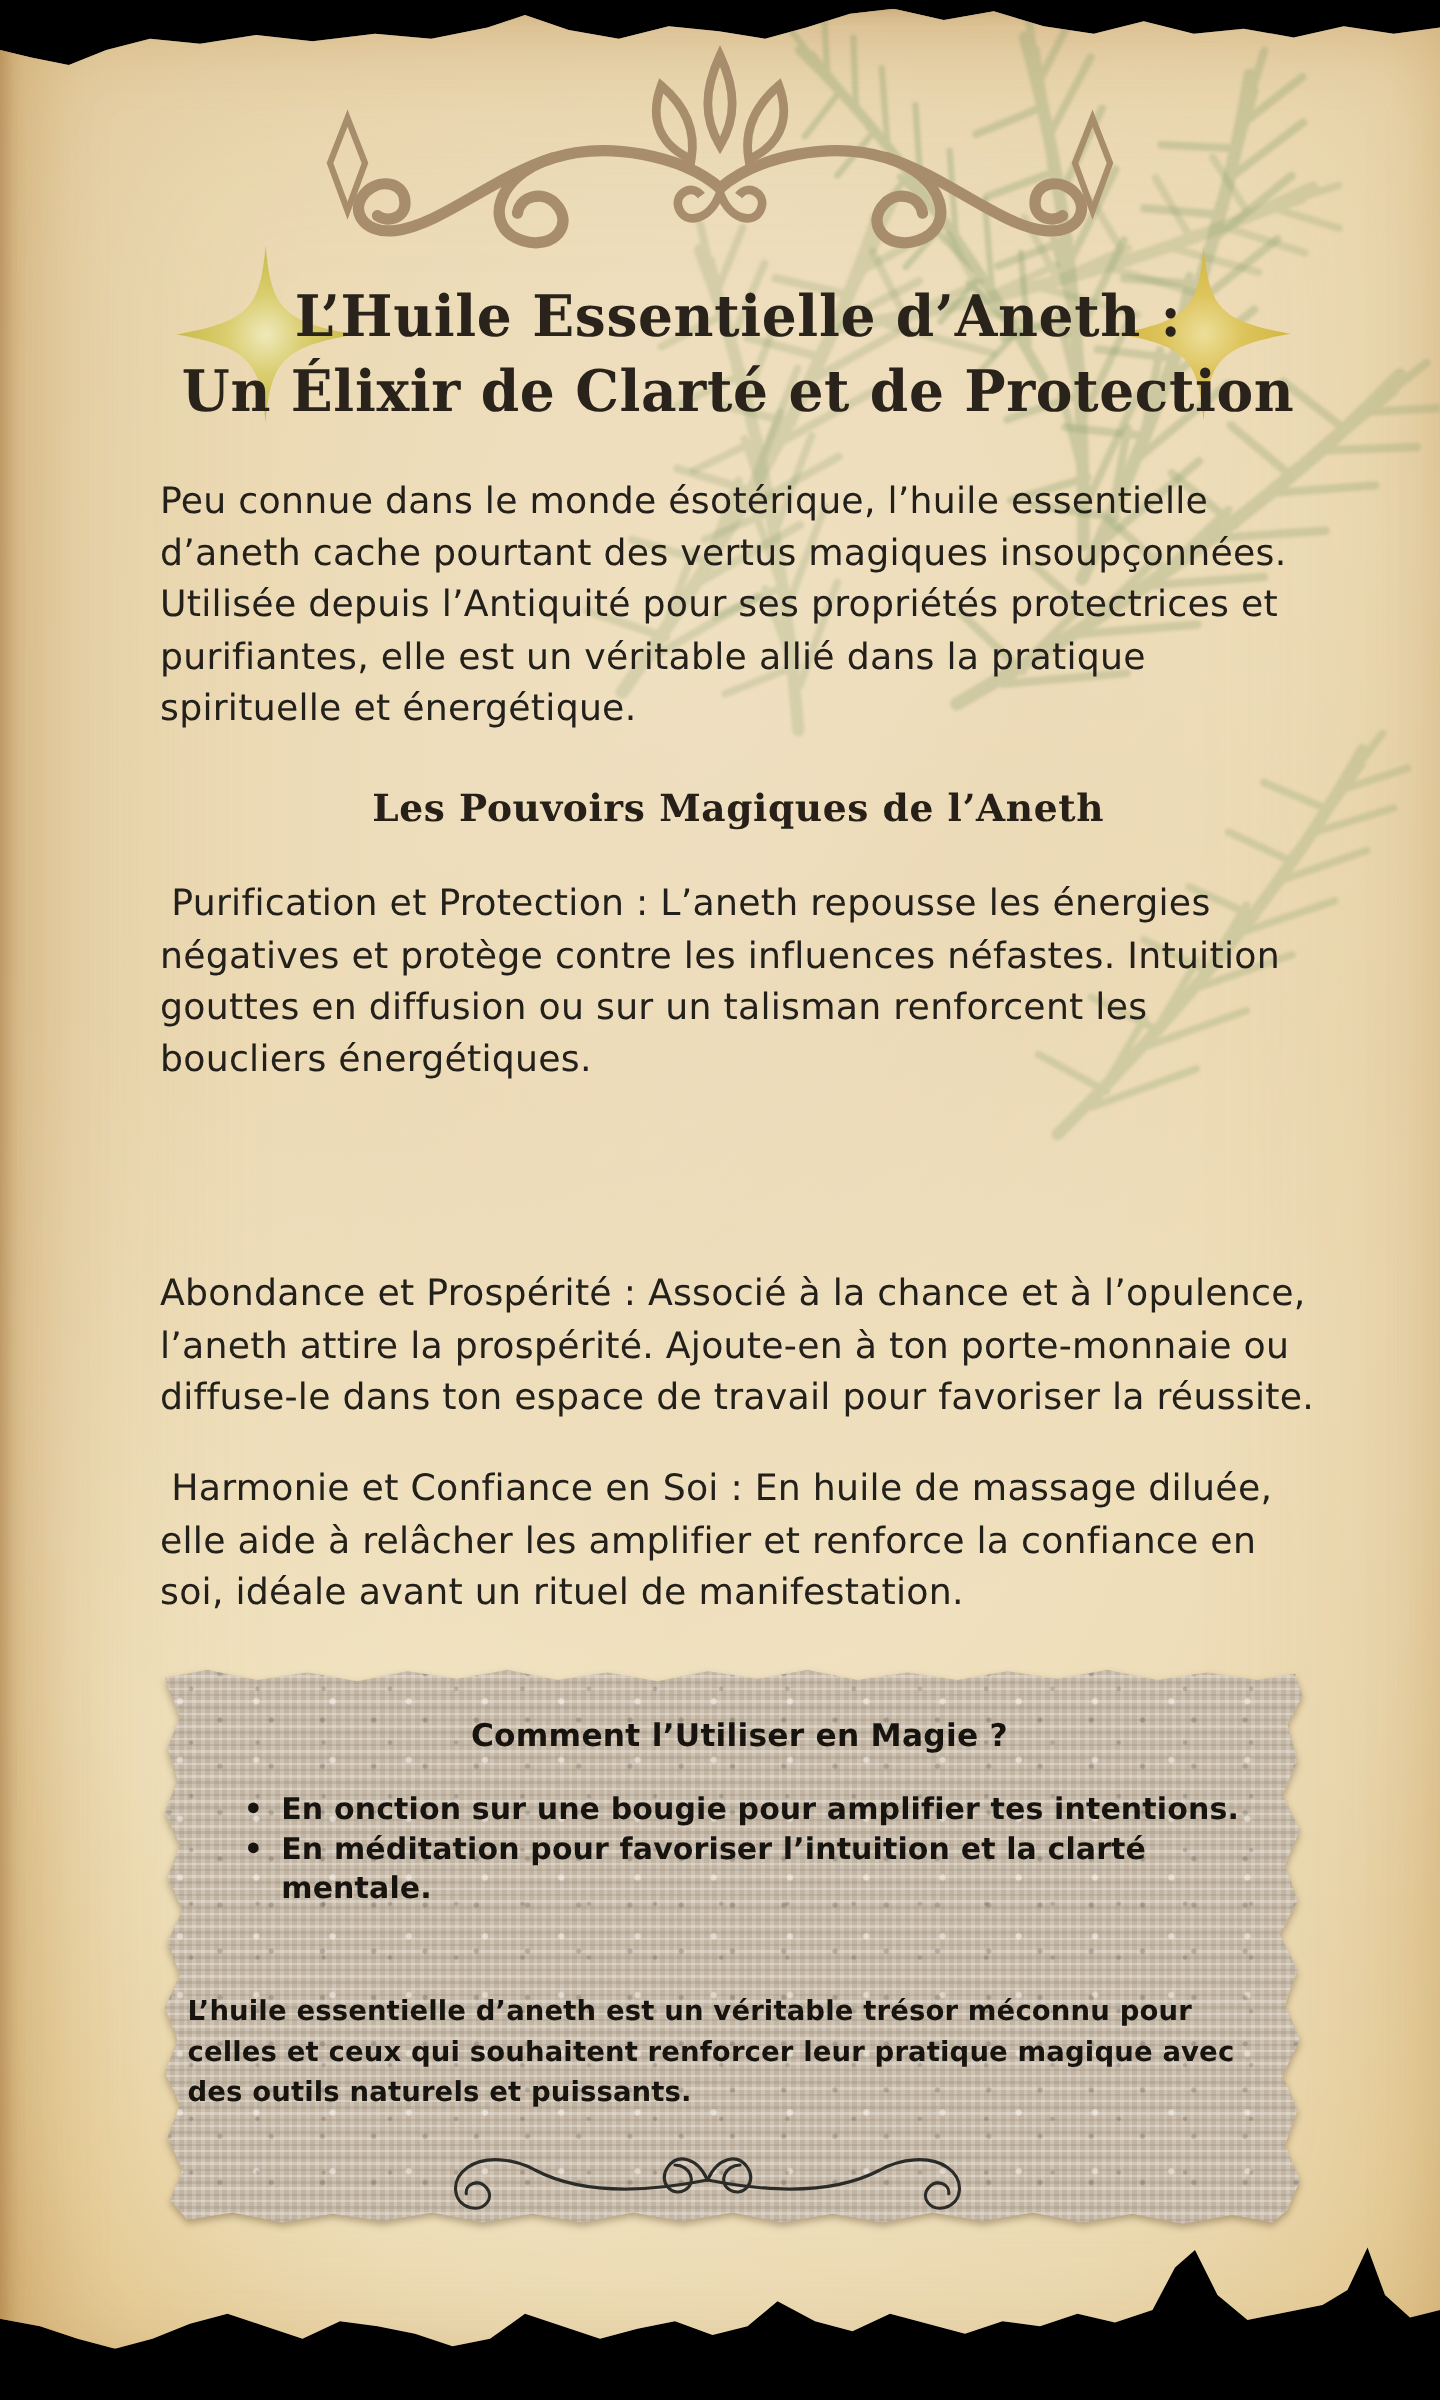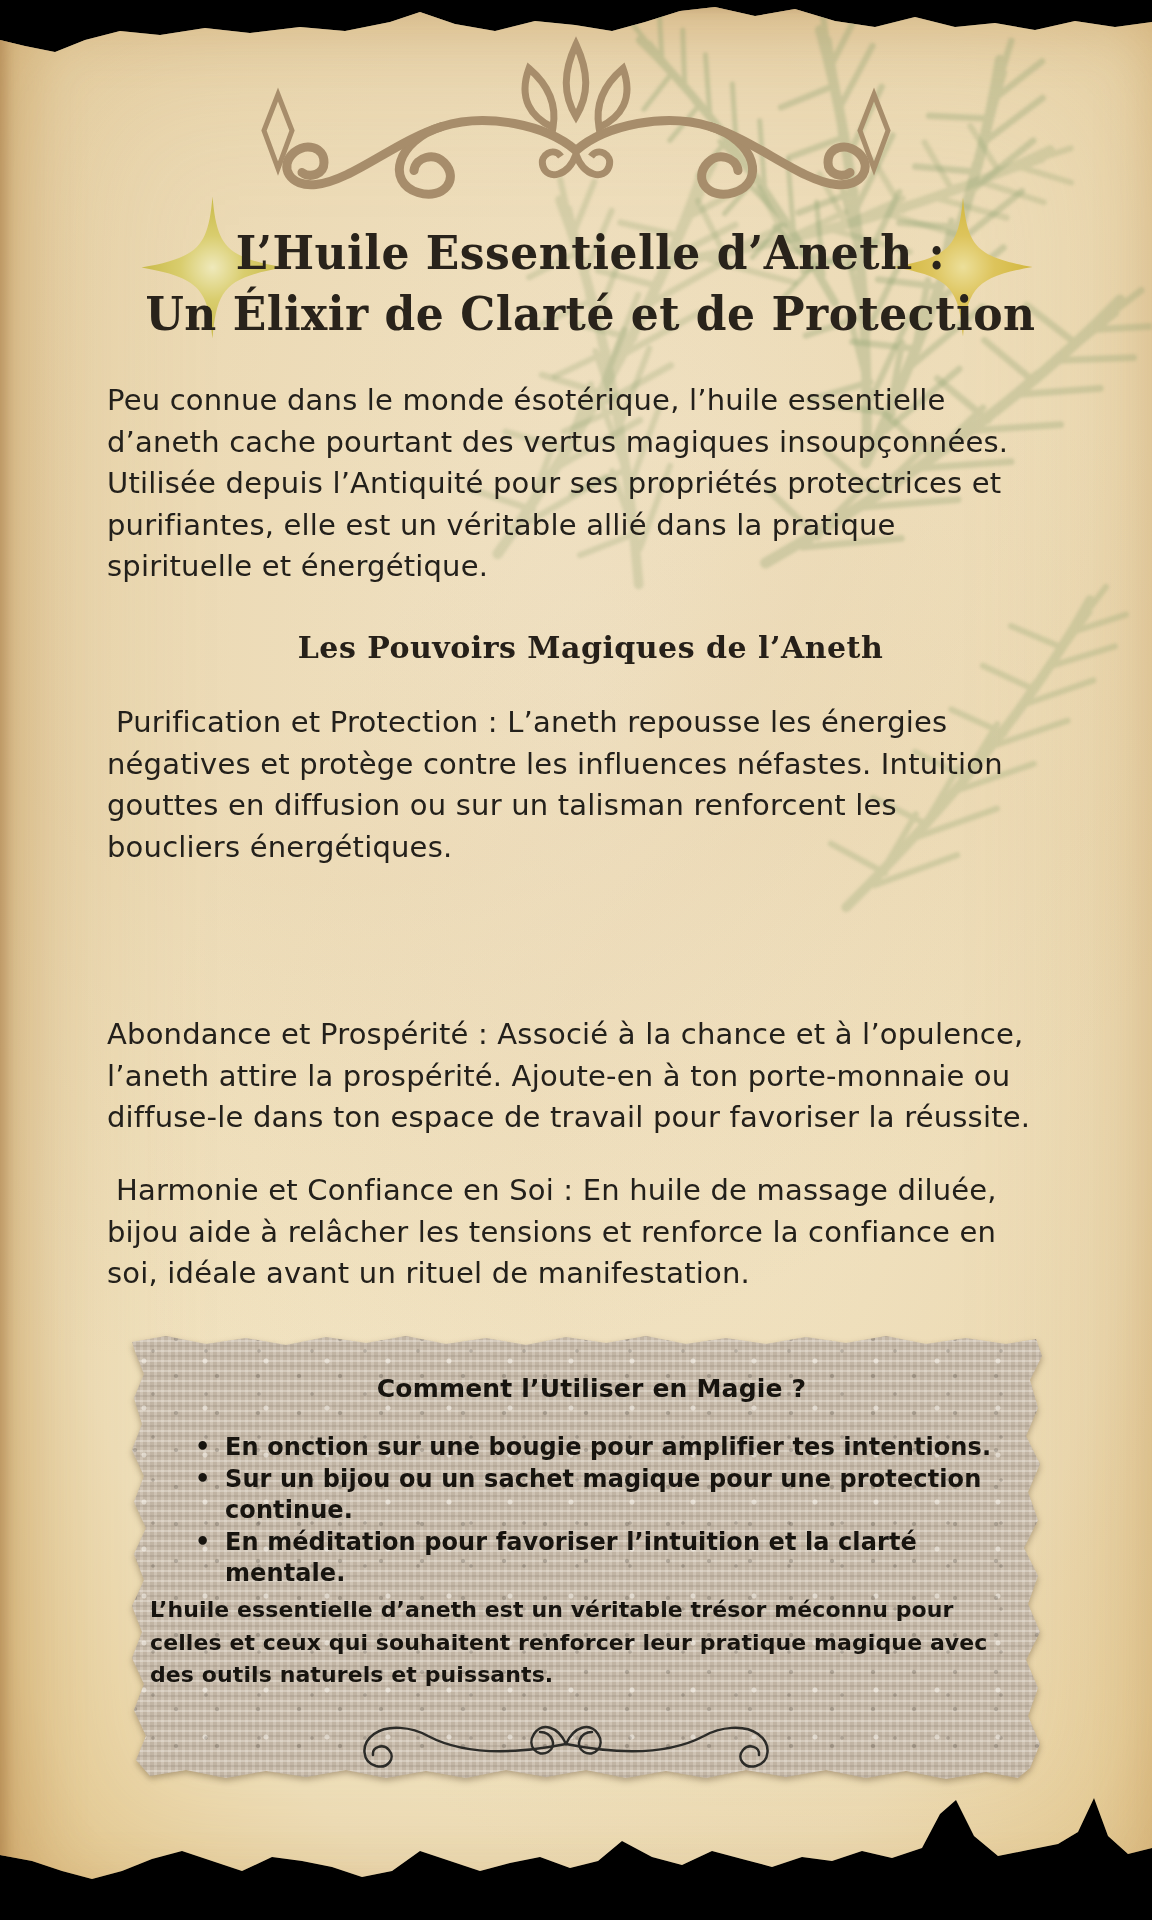--- a/index.html
+++ b/index.html
@@ -38,21 +38,21 @@
   .star-left{left:140px;top:195px;width:145px;height:145px;}
   .star-right{left:892px;top:196px;width:142px;height:142px;}
 
   
   .page-title{
     position:absolute;left:0;right:0;top:226px;margin:0;text-align:center;
     font-family:"DejaVu Serif",serif;font-weight:700;font-size:44px;line-height:58px;
     color:#29231b;letter-spacing:.5px;transform:scaleY(1.04);
   }
   .body-par{
-    position:absolute;left:107px;width:930px;margin:0;
+    position:absolute;left:128px;width:930px;margin:0;
     font-size:29px;line-height:41.5px;letter-spacing:.2px;color:#23201b;
   }
   .intro{top:380px;}
   .section-heading{
     position:absolute;left:0;right:0;top:630px;margin:0;text-align:center;
     font-family:"DejaVu Serif",serif;font-weight:700;font-size:30px;color:#262019;letter-spacing:.5px;
   }
   .p1{top:702px;}
   .p2{top:858px;}
   .p3{top:1014px;}
@@ -163,28 +163,27 @@
       <span>L’Huile Essentielle d’Aneth :</span><br>
       <span>Un Élixir de Clarté et de Protection</span>
     </h1>
 
     <p class="body-par intro">Peu connue dans le monde ésotérique, l’huile essentielle d’aneth cache pourtant des vertus magiques insoupçonnées. Utilisée depuis l’Antiquité pour ses propriétés protectrices et purifiantes, elle est un véritable allié dans la pratique spirituelle et énergétique.</p>
 
     <h2 class="section-heading">Les Pouvoirs Magiques de l’Aneth</h2>
 
     <p class="body-par p1 indent">Purification et Protection : L’aneth repousse les énergies négatives et protège contre les influences néfastes. Intuition gouttes en diffusion ou sur un talisman renforcent les boucliers énergétiques.</p>
     <p class="body-par p3">Abondance et Prospérité : Associé à la chance et à l’opulence, l’aneth attire la prospérité. Ajoute-en à ton porte-monnaie ou diffuse-le dans ton espace de travail pour favoriser la réussite.</p>
-    <p class="body-par p4 indent">Harmonie et Confiance en Soi : En huile de massage diluée, bijou aide à relâcher les tensions et renforce la confiance en soi, idéale avant un rituel de manifestation.</p>
+    <p class="body-par p4 indent">Harmonie et Confiance en Soi : En huile de massage diluée, elle aide à relâcher les amplifier et renforce la confiance en soi, idéale avant un rituel de manifestation.</p>
 
     <div class="canvas-wrap">
       <div class="canvas-box">
         <div class="box-heading">Comment l’Utiliser en Magie ?</div>
         <ul class="box-list">
           <li>En onction sur une bougie pour amplifier tes intentions.</li>
-          <li>Sur un bijou ou un sachet magique pour une protection continue.</li>
           <li>En méditation pour favoriser l’intuition et la clarté mentale.</li>
         </ul>
         <p class="conclusion">L’huile essentielle d’aneth est un véritable trésor méconnu pour celles et ceux qui souhaitent renforcer leur pratique magique avec des outils naturels et puissants.</p>
         <svg class="divider" viewBox="0 0 500 58" aria-hidden="true">
           <g fill="none" stroke="#2b2b28" stroke-width="2.5" stroke-linecap="round">
             <g id="dhalf">
               <path d="M250,30 C200,40 150,42 112,22 C96,13 72,10 58,20 C44,30 46,48 60,52 C72,55 80,44 73,36 C67,29 56,33 57,41"></path>
               <path d="M250,30 C242,12 226,8 218,20 C210,32 222,44 232,38 C242,32 236,18 224,18"></path>
             </g>
             <use href="#dhalf" transform="translate(500,0) scale(-1,1)"></use>

